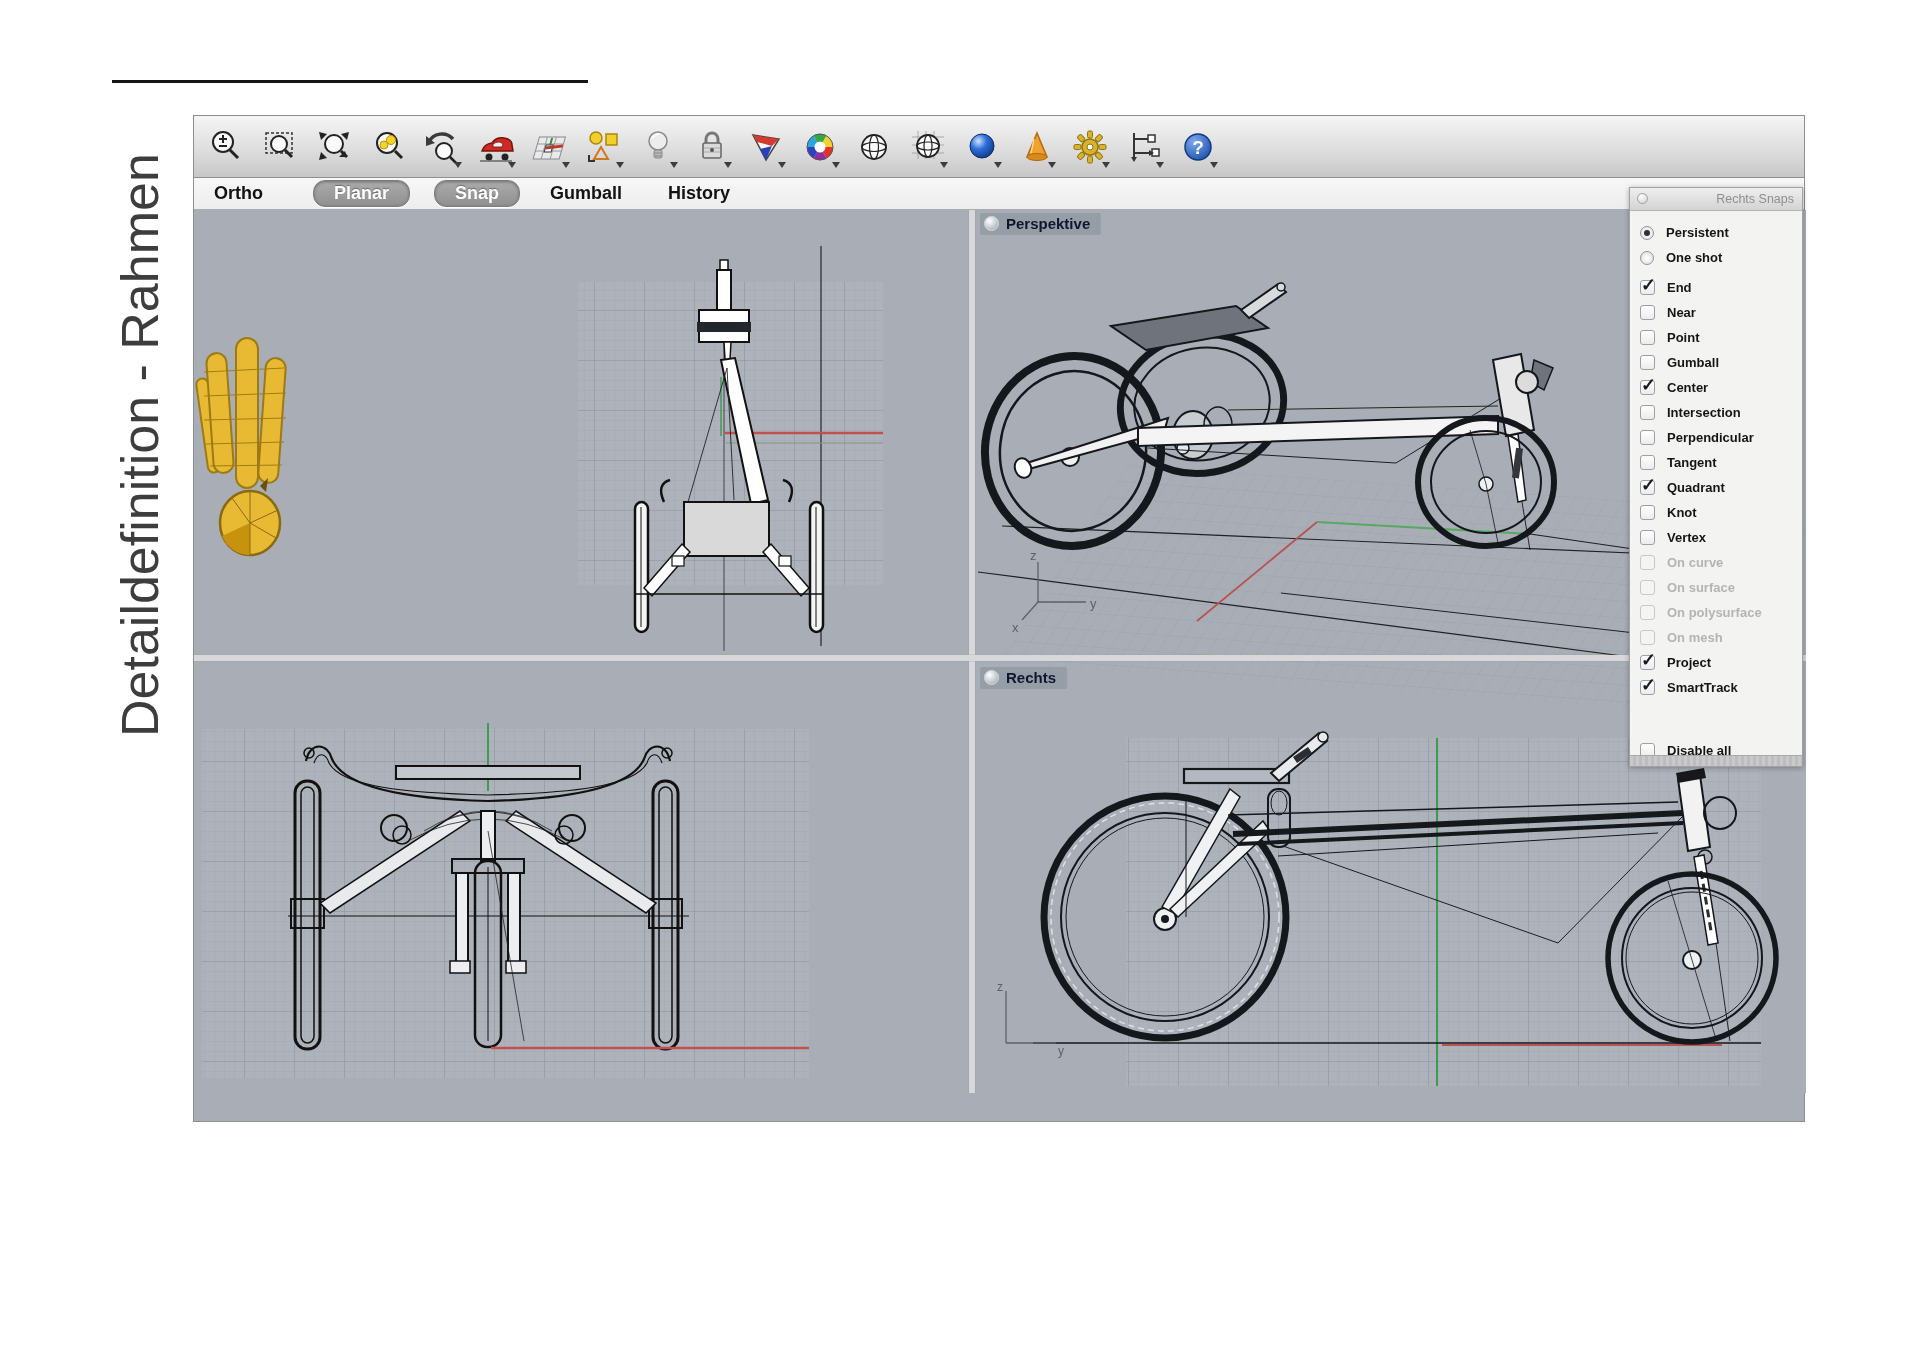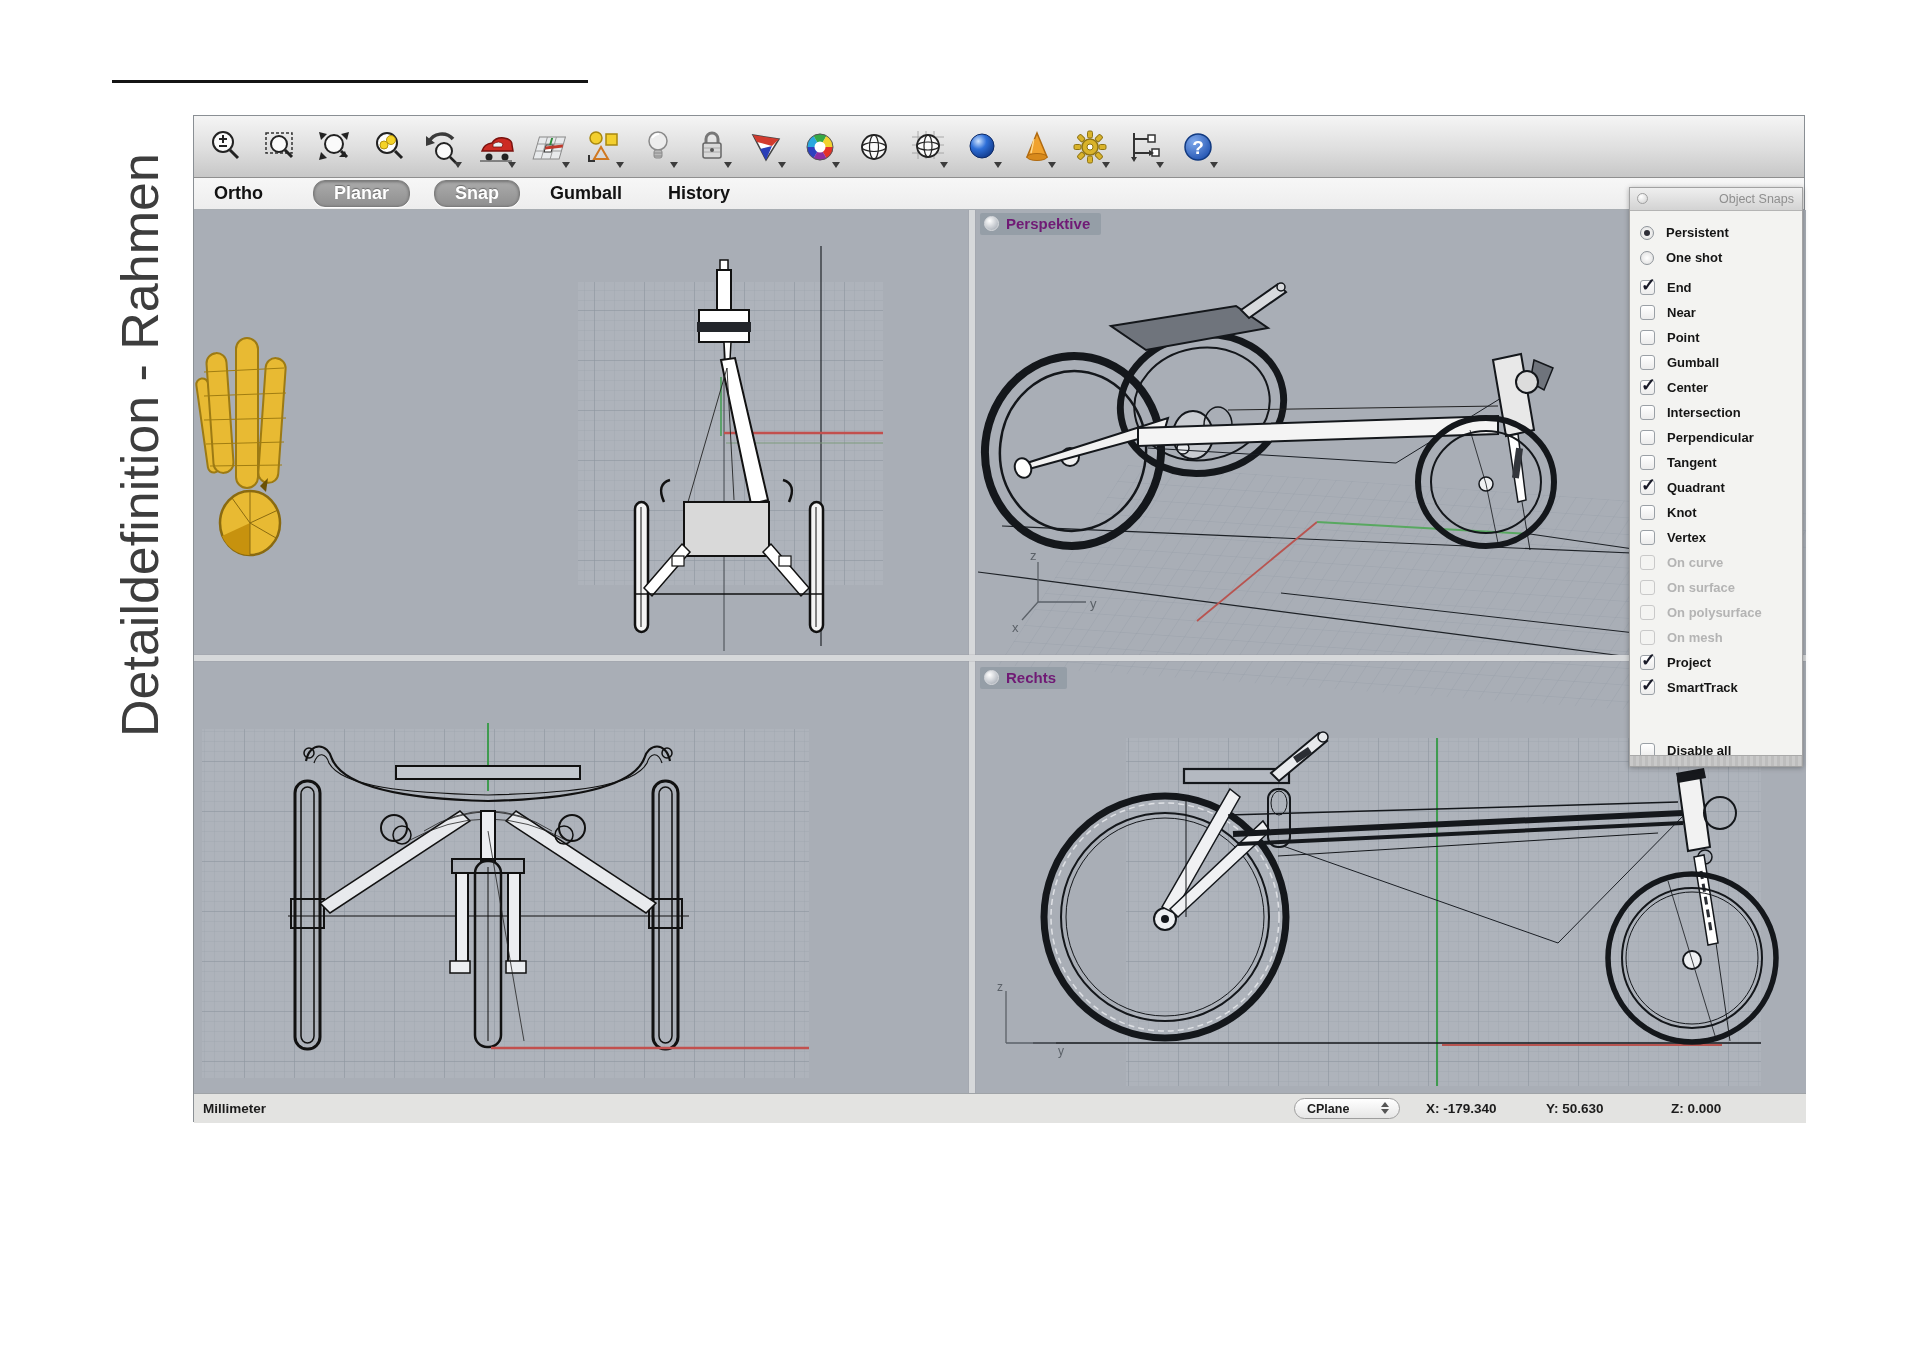--- a/index.html
+++ b/index.html
@@ -42,21 +42,21 @@
 
   
   .varea{position:absolute;left:0;top:94px;width:1612px;height:883px;background:#a9aeb6;overflow:hidden;}
   .varea svg.scene{position:absolute;left:0;top:0;}
   .split-v{position:absolute;left:775px;top:0;width:6px;height:883px;background:#d6d8da;box-shadow:0 0 1px #8c9096;}
   .split-h{position:absolute;left:0;top:445px;width:1612px;height:6px;background:#d6d8da;box-shadow:0 0 1px #8c9096;}
   .vlabel{position:absolute;display:flex;align-items:center;gap:7px;
     background:rgba(148,156,166,.92);border-radius:2px;padding:2px 11px 3px 4px;}
   .vlabel .dot{width:13px;height:13px;border-radius:50%;
     background:radial-gradient(circle at 35% 30%,#ffffff,#b9bec5 70%,#999fa7);border:1px solid #d8dade;}
-  .vlabel .txt{color:#701a75;font-size:15px;font-weight:bold;}
+  .vlabel .txt{color:#0f172a;font-size:15px;font-weight:bold;}
 
   
   .statusbar{position:absolute;left:0;top:977px;width:1612px;height:30px;box-sizing:border-box;
     background:#e3e3e1;border-top:1px solid #9fa3a7;font-size:13.5px;font-weight:bold;color:#1c1c1c;}
   .statusbar .units{position:absolute;left:9px;top:7px;}
   .cplane{position:absolute;left:1100px;top:4px;width:106px;height:21px;box-sizing:border-box;
     background:linear-gradient(#ffffff,#e6e6e6);border:1px solid #9e9e9e;border-radius:11px;
     display:flex;align-items:center;padding-left:12px;font-size:12.5px;}
   .cplane .steppers{position:absolute;right:10px;top:3px;display:flex;flex-direction:column;gap:2px;}
   .cplane .steppers i{width:0;height:0;border-left:4px solid transparent;border-right:4px solid transparent;}
@@ -560,38 +560,25 @@
       <div class="vlabel" style="left:786px;top:3px;">
         <span class="dot"></span>
         <span class="txt">Perspektive</span>
       </div>
       <div class="vlabel" style="left:786px;top:457px;">
         <span class="dot"></span>
         <span class="txt">Rechts</span>
       </div>
     </div>
 
-    <div class="statusbar">
-      <span class="units">Millimeter</span>
-      <div class="cplane">
-        <span>CPlane</span>
-        <span class="steppers">
-            <i class="up"></i>
-            <i class="dn"></i>
-          </span>
-      </div>
-      <span class="coord-x">X: -179.340</span>
-      <span class="coord-y">Y: 50.630</span>
-      <span class="coord-z">Z: 0.000</span>
-    </div>
 
     <div class="osnap">
       <div class="osnap-title">
         <span class="close"></span>
-        <span class="t">Object Snaps</span>
+        <span class="t">Rechts Snaps</span>
       </div>
       <div class="osnap-body" id="osnap-body">
           <div class="snap-row">
             <span class="radio selected"></span>
             <span class="lbl">Persistent</span>
           </div>
           <div class="snap-row">
             <span class="radio"></span>
             <span class="lbl">One shot</span>
           </div>

